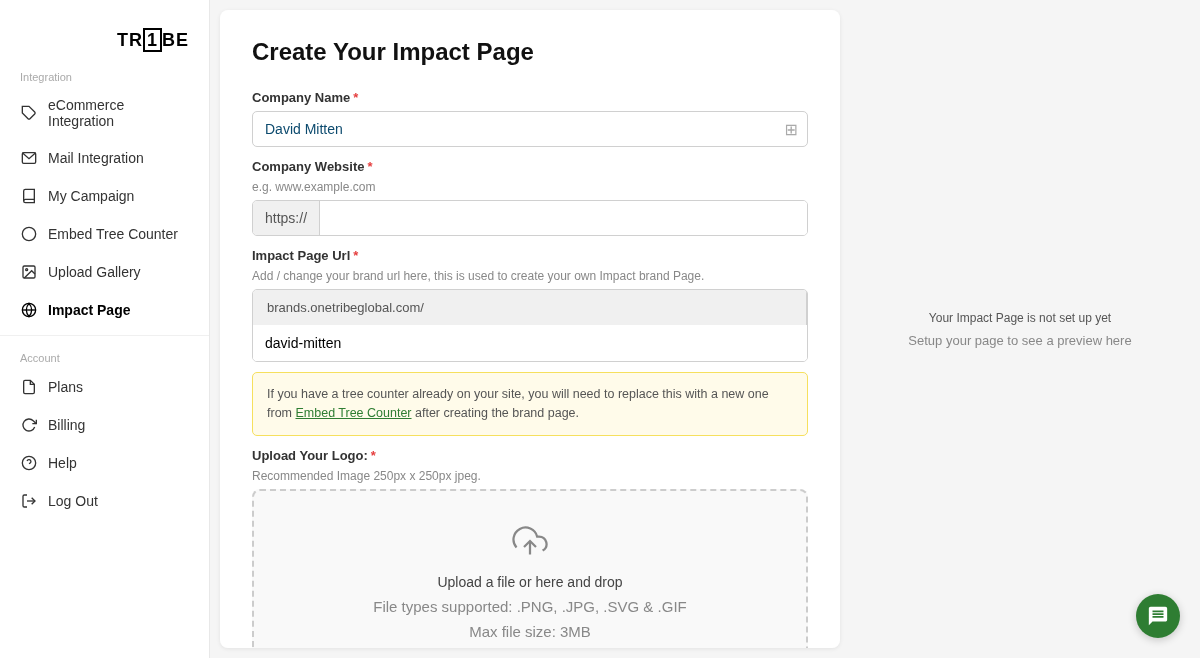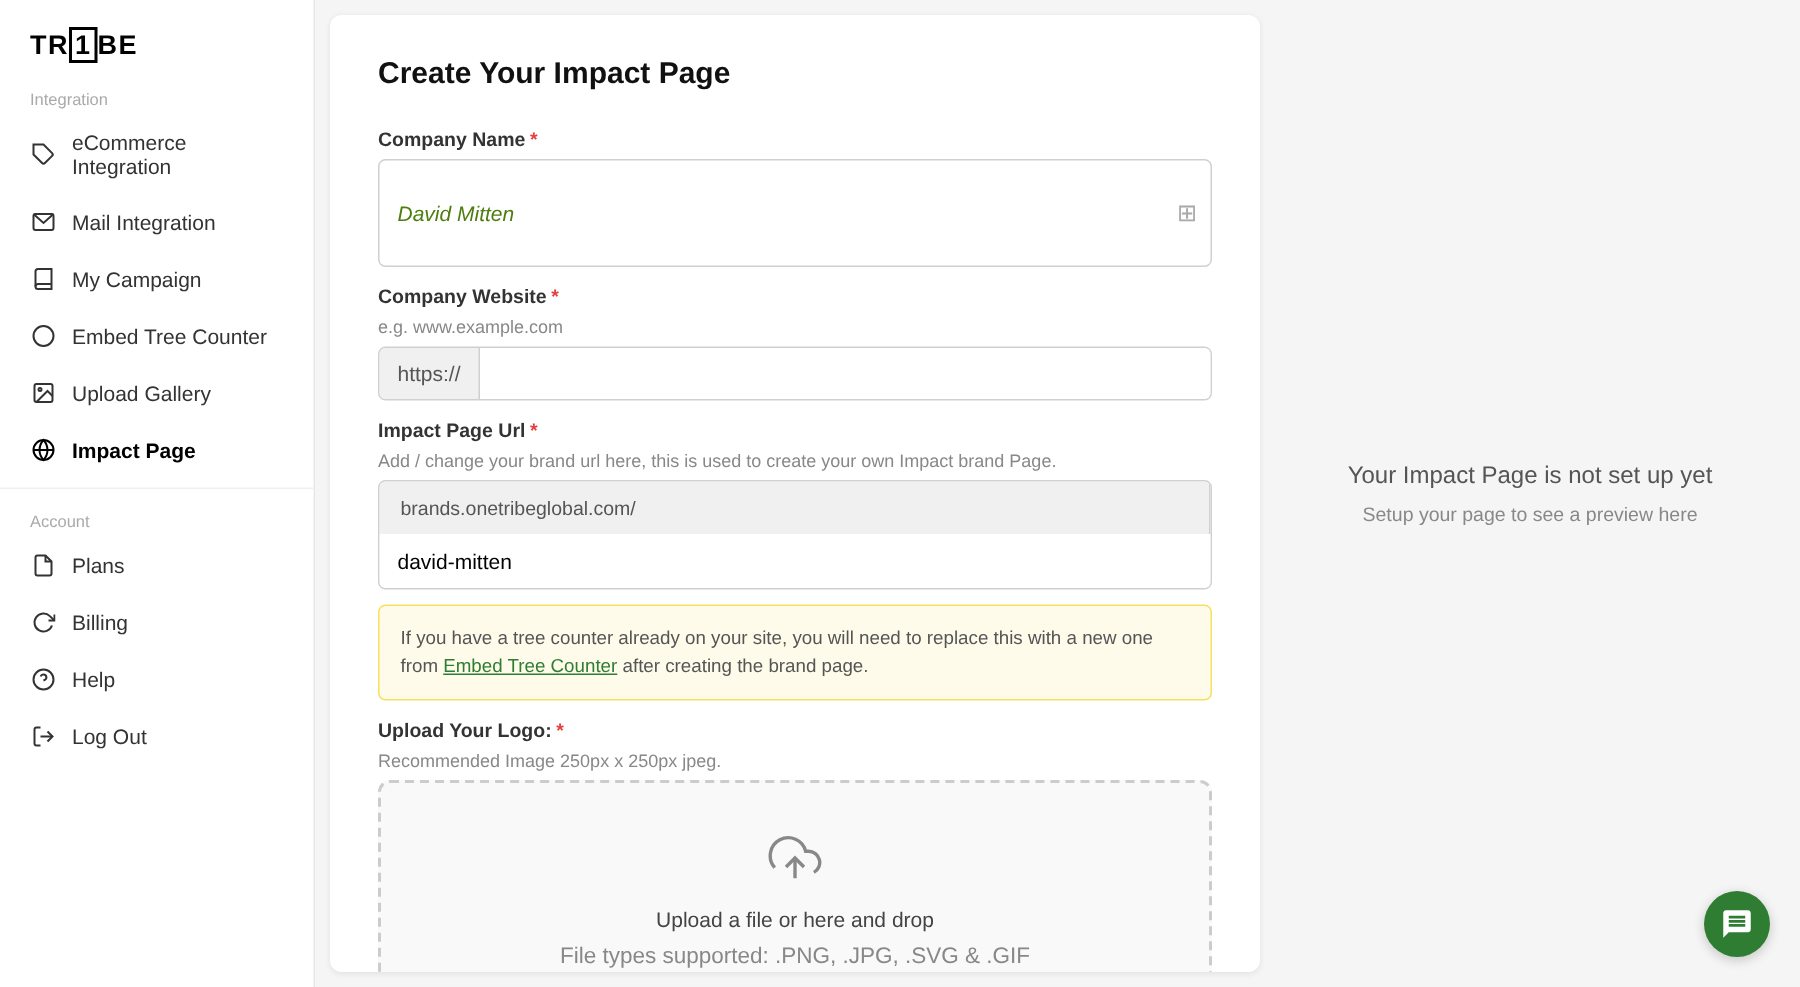--- a/index.html
+++ b/index.html
@@ -1,59 +1,59 @@
 <!DOCTYPE html>
 <html><head>
   <meta charset="utf-8">
   <style>
     * { box-sizing: border-box; margin: 0; padding: 0; }
     body { font-family: -apple-system, BlinkMacSystemFont, 'Segoe UI', sans-serif; background: #f5f5f5; display: flex; height: 658px; overflow: hidden; }
 
     
     .sidebar { width: 210px; background: #fff; border-right: 1px solid #e8e8e8; display: flex; flex-direction: column; padding: 0; flex-shrink: 0; overflow-y: auto; }
-    .sidebar-logo { padding: 20px 20px 10px; font-weight: 900; font-size: 18px; letter-spacing: 1px; color: #000; }
+    .sidebar-logo { padding: 30px 20px 10px; font-weight: 900; font-size: 18px; letter-spacing: 1px; color: #000; text-align: right; }
     .sidebar-logo span { border: 2px solid #000; padding: 0 2px; }
     .sidebar-section-label { font-size: 11px; color: #aaa; padding: 10px 20px 4px; text-transform: none; }
     .sidebar-item { display: flex; align-items: center; gap: 10px; padding: 10px 20px; cursor: pointer; font-size: 14px; color: #333; text-decoration: none; }
     .sidebar-item.active { color: #000; font-weight: 600; }
     .sidebar-item .icon { width: 18px; height: 18px; display: flex; align-items: center; justify-content: center; flex-shrink: 0; }
     .sidebar-divider { height: 1px; background: #f0f0f0; margin: 6px 0; }
 
     
     .main { flex: 1; display: flex; overflow: hidden; }
 
     
     .form-panel { width: 620px; background: #fff; margin: 10px 0 10px 10px; border-radius: 8px; box-shadow: 0 1px 4px rgba(0,0,0,0.08); overflow-y: auto; padding: 28px 32px; flex-shrink: 0; }
-    .form-panel h1 { font-size: 20px; font-weight: 700; margin-bottom: 24px; color: #111; }
+    .form-panel h1 { font-size: 24px; font-weight: 700; margin-bottom: 24px; color: #111; }
 
     .form-group { margin-bottom: 12px; }
     .form-label { font-size: 13px; font-weight: 600; color: #333; margin-bottom: 6px; display: flex; align-items: center; gap: 3px; }
     .required { color: #e53e3e; }
     .form-hint { font-size: 12px; color: #888; margin-bottom: 6px; }
-    .form-input { width: 100%; border: 1px solid #d0d0d0; border-radius: 5px; padding: 27px 12px; font-size: 14px; color: #4d7c0f; outline: none; background: #fff; font-style: italic; }
+    .form-input { width: 100%; border: 1px solid #d0d0d0; border-radius: 5px; padding: 9px 12px; font-size: 14px; color: #0c4a6e; outline: none; background: #fff; }
 
     .website-row { display: flex; align-items: center; border: 1px solid #d0d0d0; border-radius: 5px; overflow: hidden; background: #fff; }
     .website-prefix { background: #f0f0f0; padding: 9px 12px; font-size: 14px; color: #555; border-right: 1px solid #d0d0d0; white-space: nowrap; }
     .website-input { border: none; padding: 9px 12px; font-size: 14px; flex: 1; outline: none; }
 
     .url-row { display: flex; border: 1px solid #d0d0d0; border-radius: 5px; overflow: hidden; flex-direction: column; }
     .url-prefix { background: #f0f0f0; padding: 10px 14px; font-size: 13px; color: #555; border-right: 1px solid #d0d0d0; white-space: nowrap; }
     .url-input { border: none; padding: 10px 12px; font-size: 14px; flex: 1; outline: none; }
 
     .warning-box { background: #fffbea; border: 1px solid #f6e05e; border-radius: 5px; padding: 12px 14px; font-size: 12.5px; color: #555; line-height: 1.5; margin-top: 10px; }
     .warning-box a { color: #2e7d32; text-decoration: underline; }
 
     .upload-area { border: 2px dashed #ccc; border-radius: 8px; background: #f9f9f9; padding: 32px 20px; display: flex; flex-direction: column; align-items: center; justify-content: center; cursor: pointer; gap: 8px; }
     .upload-icon { font-size: 28px; color: #888; }
     .upload-text { font-size: 14px; color: #444; font-weight: 500; }
     .upload-sub { font-size: 15px; color: #888; }
 
     
     .preview-panel { flex: 1; display: flex; align-items: center; justify-content: center; flex-direction: column; gap: 8px; }
-    .preview-title { font-size: 16px; color: #555; font-weight: 500; }
+    .preview-title { font-size: 12px; color: #555; font-weight: 500; }
     .preview-sub { font-size: 13px; color: #888; }
 
     
     .chat-bubble { position: fixed; bottom: 20px; right: 20px; width: 44px; height: 44px; background: #2e7d32; border-radius: 50%; display: flex; align-items: center; justify-content: center; cursor: pointer; box-shadow: 0 2px 8px rgba(0,0,0,0.2); }
     .chat-bubble svg { width: 22px; height: 22px; fill: #fff; }
 
     
     .input-with-icon { position: relative; }
     .input-with-icon .form-input { padding-right: 36px; }
     .input-icon { position: absolute; right: 10px; top: 50%; transform: translateY(-50%); color: #aaa; font-size: 16px; }

